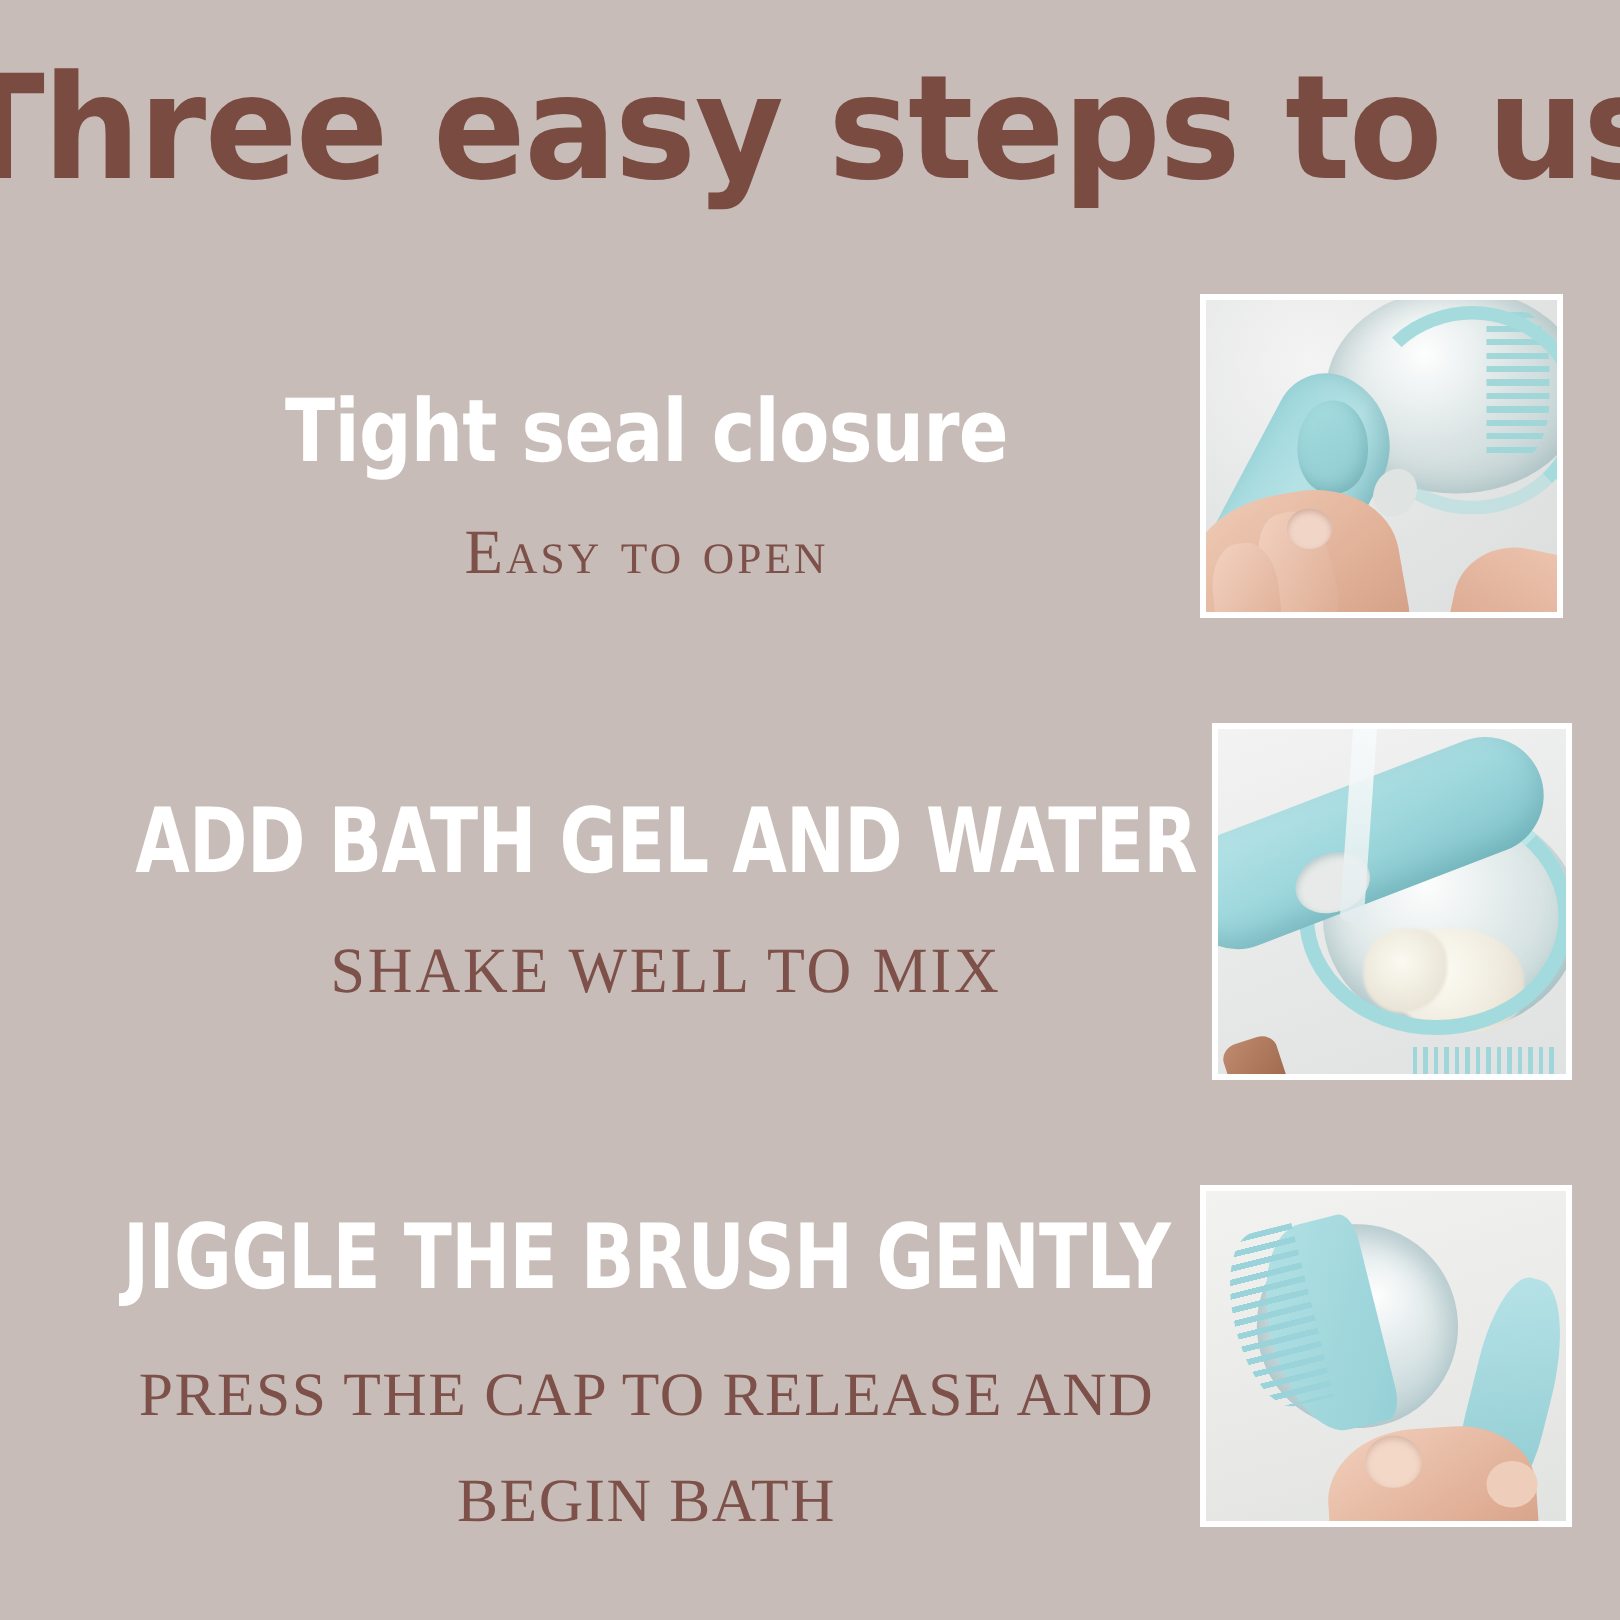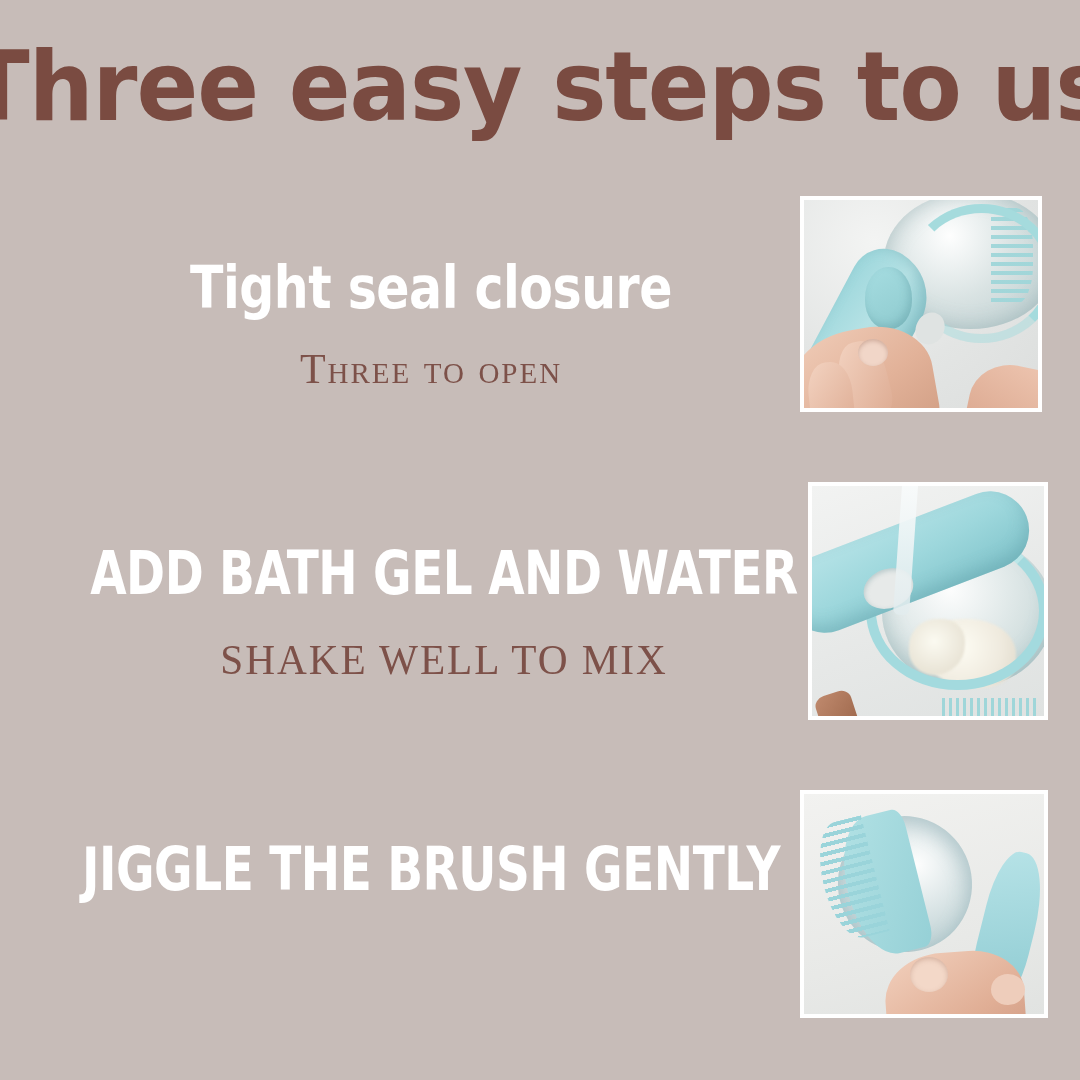--- a/index.html
+++ b/index.html
@@ -51,22 +51,22 @@
   }
 
   .step {
     position: absolute;
     left: 0;
     width: 790px;
     text-align: center;
     margin-left: 36px;
   }
   .step-1 { top: 88px; }
-  .step-2 { top: 372px; padding-left: 13px; }
-  .step-3 { top: 668px; }
+  .step-2 { top: 360px; padding-left: 13px; }
+  .step-3 { top: 637px; }
 
   .step-heading {
     color: #ffffff;
     font-family: "DejaVu Sans", sans-serif;
     font-weight: 700;
     line-height: 1.05;
     margin: 0;
     white-space: nowrap;
   }
   .step-1 .step-heading {
@@ -375,30 +375,31 @@
 <body>
 
 <div id="poster">
 
   <div class="poster-title">Three easy steps to use</div>
 
   <div class="steps">
 
     <div class="step step-1">
       <div class="step-heading">Tight seal closure</div>
-      <div class="step-sub">Three to open</div>
+      <div class="step-sub">Easy to open</div>
     </div>
 
     <div class="step step-2">
       <div class="step-heading">ADD BATH GEL AND WATER</div>
       <div class="step-sub">SHAKE WELL TO MIX</div>
     </div>
 
     <div class="step step-3">
       <div class="step-heading">JIGGLE THE BRUSH GENTLY</div>
+      <div class="step-sub">PRESS THE CAP TO RELEASE AND BEGIN BATH</div>
     </div>
 
   </div>
 
   <div class="photo photo-1">
     <div class="photo-inner">
       <div class="p1-bg"></div>
       <div class="p1-dome"></div>
       <div class="p1-bristles"></div>
       <div class="p1-rim"></div>

